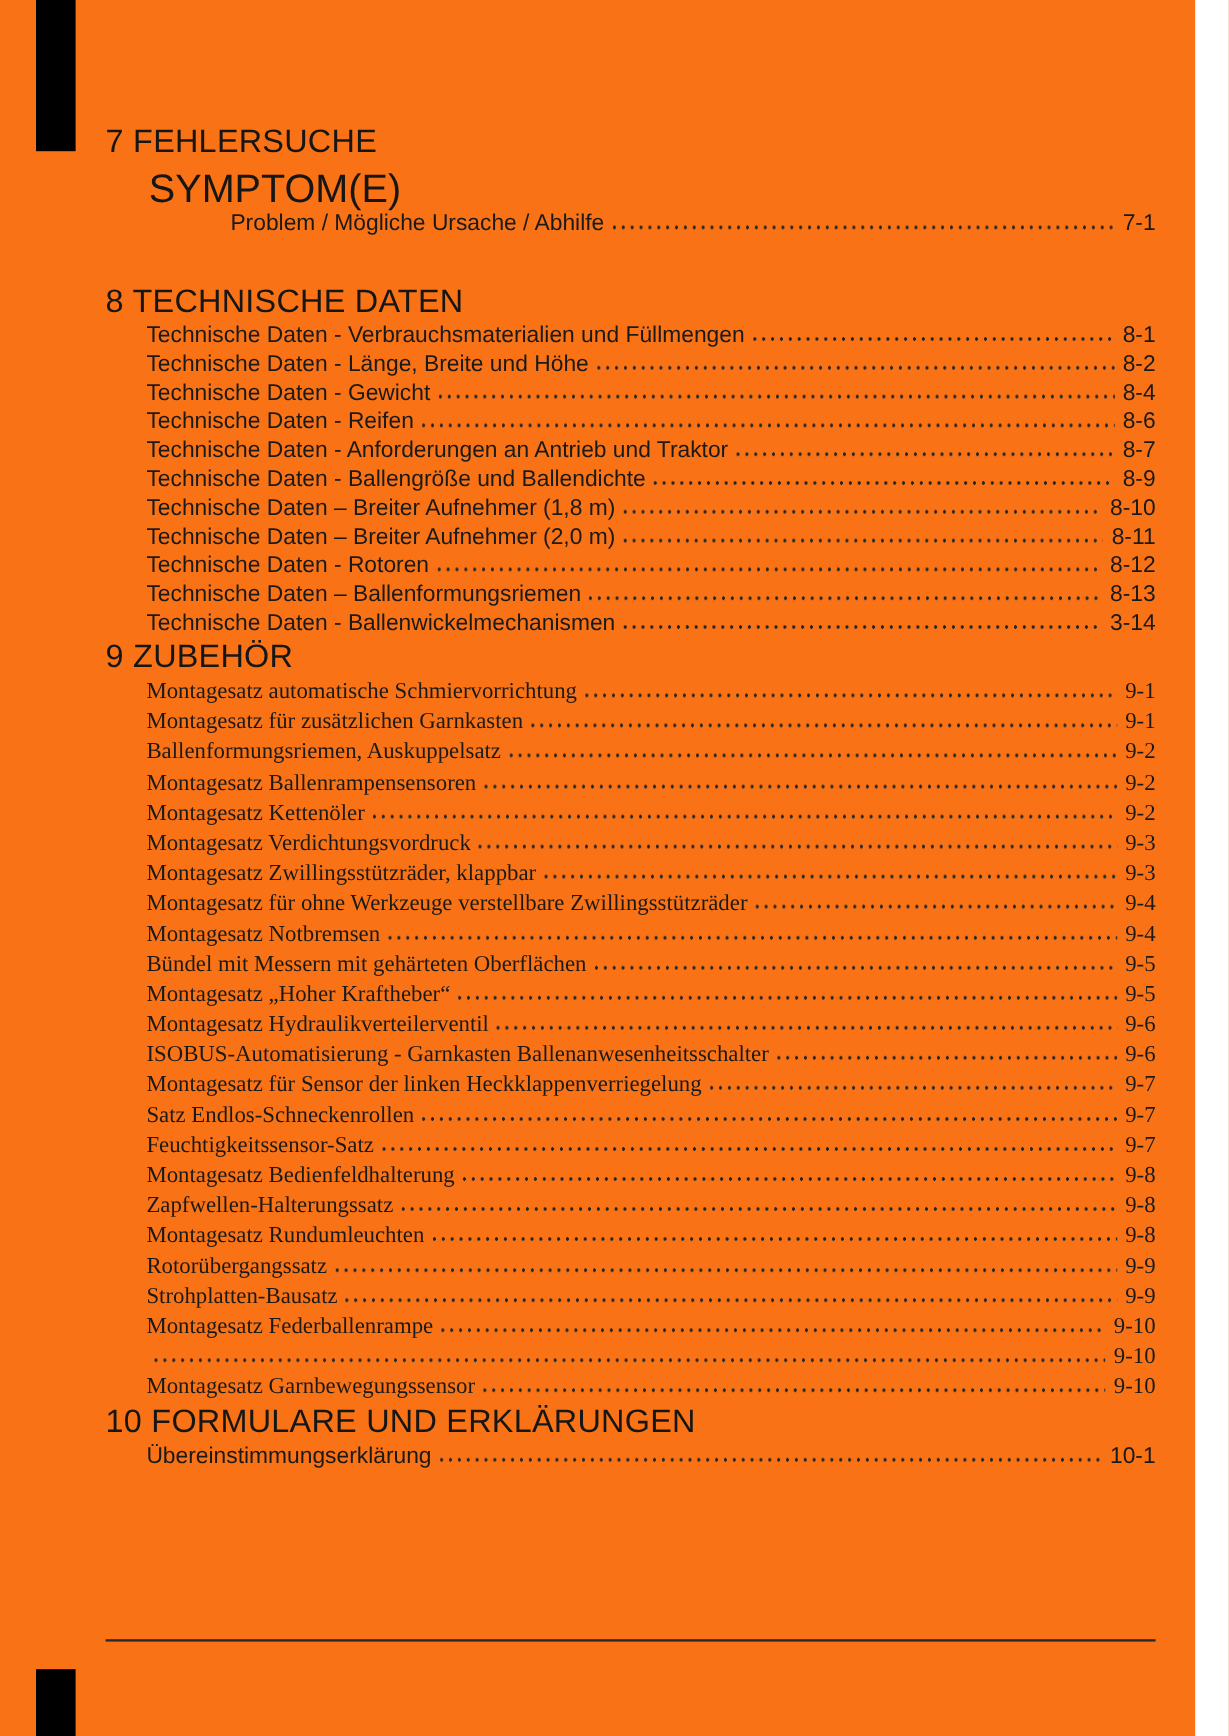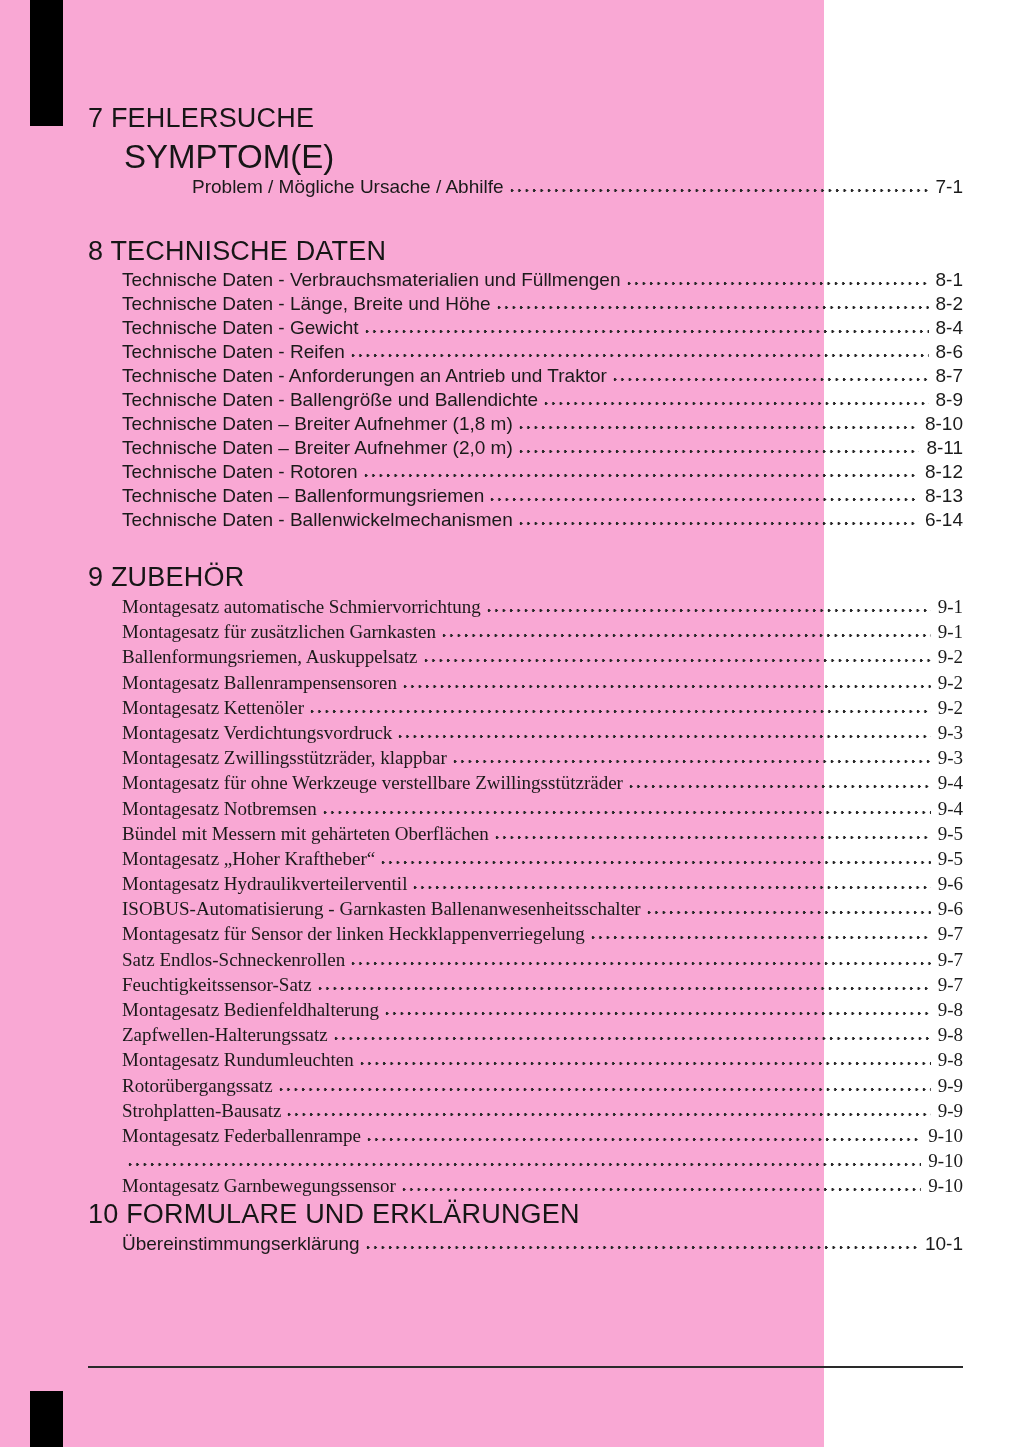--- a/index.html
+++ b/index.html
@@ -3,33 +3,33 @@
 <meta charset="utf-8">
 <style>
   html, body { margin: 0; padding: 0; }
   body {
     width: 1024px; height: 1447px;
     background: #ffffff;
     font-family: "Liberation Sans", sans-serif;
     color: #1a1a1a;
     overflow: hidden;
   }
-  .page { position: relative; width: 824px; height: 1447px; background: #f9a8d4; }
+  .page { position: relative; width: 996px; height: 1447px; background: #f97316; }
 
   
   .tab-mark { position: absolute; left: 30px; width: 33px; background: #000; }
   .tab-mark.top { top: 0; height: 126px; }
   .tab-mark.bottom { top: 1391px; height: 56px; }
 
   .content { position: absolute; left: 88px; top: 0; width: 875px; }
 
   .section { margin: 0; }
   .section-s7  { margin-top: 103px; }
   .section-s8  { margin-top: 36px; }
-  .section-s9  { margin-top: 30px; }
+  .section-s9  { }
   .section-s10 { }
 
   .heading {
     margin: 0 0 2px 0;
     font-size: 27px; line-height: 30px; font-weight: 400;
     color: #161616; white-space: nowrap; letter-spacing: 0.2px;
   }
   .subheading {
     margin: 9px 0 2px 36px;
     font-size: 33px; line-height: 30px; font-weight: 400;
@@ -149,21 +149,21 @@
 
   <div class="row">
     <span class="label">Technische Daten – Ballenformungsriemen</span>
     <span class="leader"></span>
     <span class="pagenum">8-13</span>
   </div>
 
   <div class="row">
     <span class="label">Technische Daten - Ballenwickelmechanismen</span>
     <span class="leader"></span>
-    <span class="pagenum">6-14</span>
+    <span class="pagenum">3-14</span>
   </div>
 </div>
       </section>
 
   <section class="section section-s9">
     <h2 class="heading">9 ZUBEHÖR</h2>
   <div class="rows">
   <div class="row">
     <span class="label">Montagesatz automatische Schmiervorrichtung</span>
     <span class="leader"></span>

